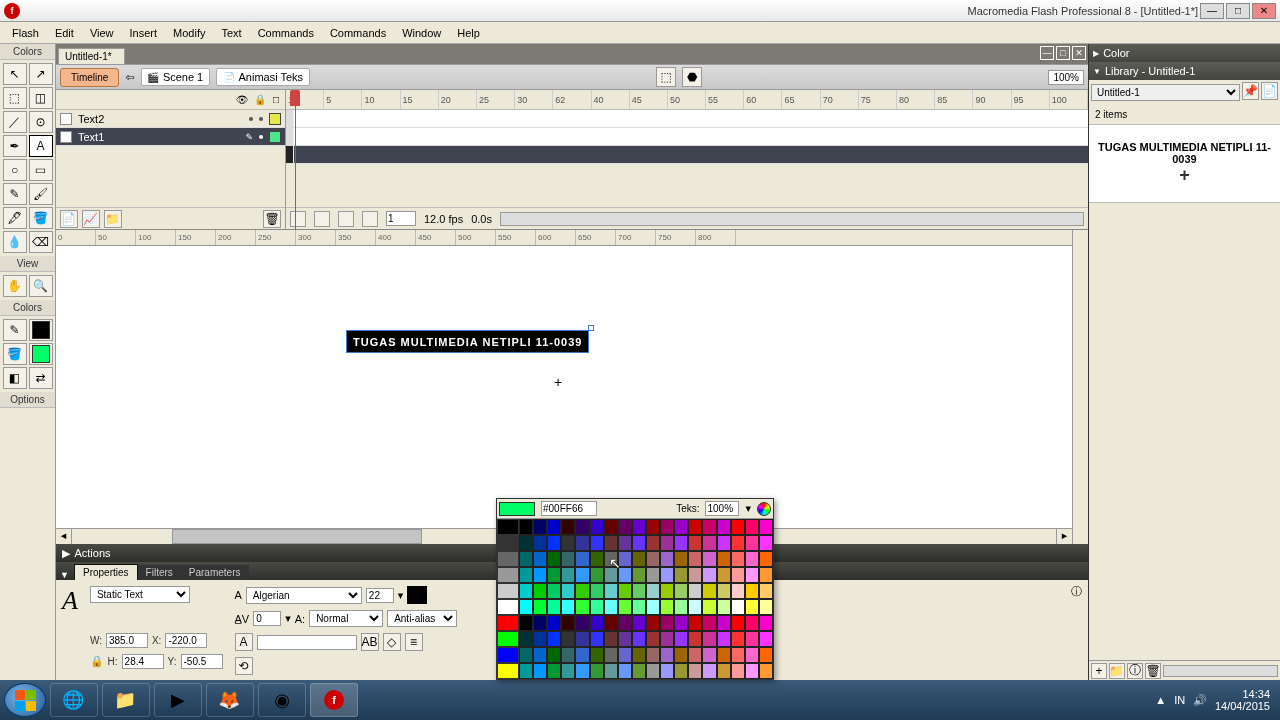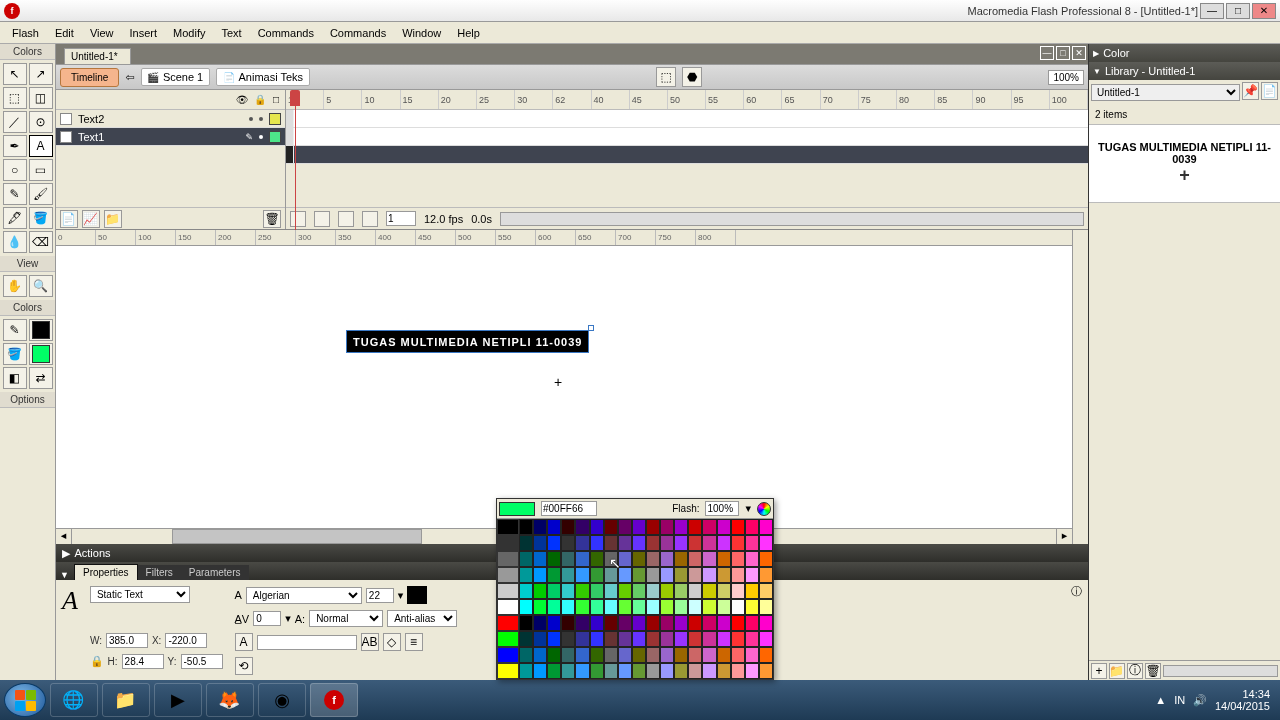--- a/index.html
+++ b/index.html
@@ -21,21 +21,21 @@
 
 .tools { width: 56px; background: #ece9d8; border-right: 1px solid #999; display: flex; flex-direction: column; align-items: center; }
 .tools .section-title { width: 100%; text-align: center; font-weight: normal; color: #333; padding: 2px 0; border-bottom: 1px solid #bbb; background:#e0dccf; font-size:10px;}
 .tools .grid { display: grid; grid-template-columns: 24px 24px; gap: 2px; padding: 3px; }
 .tool-btn { width: 24px; height: 22px; border: 1px solid #999; background: #f4f2e8; display:flex;align-items:center;justify-content:center; cursor:pointer; font-size:12px; }
 .tool-btn.active { background: #fff; border-color:#000; }
 .color-sw { width:18px;height:18px;border:1px solid #333; display:inline-block; }
 
 
 .center { flex: 1; display: flex; flex-direction: column; position: relative; }
-.doc-tabs { height: 20px; background: #7c7a72; display: flex; align-items: flex-end; padding-left: 8px; position:relative; }
+.doc-tabs { height: 20px; background: #7c7a72; display: flex; align-items: flex-end; padding-left: 2px; position:relative; }
 .doc-tab { background:#ece9d8; padding:2px 12px 2px 6px; border:1px solid #999; border-bottom:none; font-size:10px; cursor:pointer; }
 .doc-tabs .doc-controls { position:absolute; right:2px; top:2px; display:flex; gap:2px; }
 .doc-controls .dc { width:14px;height:14px;border:1px solid #fff;color:#fff;text-align:center;line-height:12px;font-size:9px;cursor:pointer;}
 
 .scene-bar { height: 26px; background: linear-gradient(#dcdcdc,#c8c8c8); display:flex;align-items:center;padding:0 4px;gap:6px;border-bottom:1px solid #999; border-top:1px solid #999; }
 .scene-bar .timeline-btn { padding:3px 10px;background:#f5b58d;border:1px solid #b5773e;border-radius:3px; cursor:pointer; font-size:10px;}
 .scene-bar .bc-arrow { cursor:pointer; }
 .scene-bar .scene-name { padding:2px 6px; background:#fff; border:1px solid #aaa; border-radius:2px; cursor:pointer; font-size:10px; }
 .scene-bar .zoom { margin-left:auto; padding:1px 4px;border:1px solid #999;background:#fff;font-size:10px; }
 
@@ -438,21 +438,21 @@
         <div style="flex:1;height:12px;border:1px solid #999;background:#ddd"></div>
       </div>
     </div>
   </div>
 </div>
 
 <div class="color-picker">
   <div class="cp-top">
     <div class="cur"></div>
     <input value="#00FF66" style="">
-    <span class="alpha-label">Flash:</span>
+    <span class="alpha-label">Teks:</span>
     <input class="alpha-val" value="100%" style="">
     <span>▾</span>
     <div class="wheel"></div>
   </div>
   <div class="cp-grid">
     <div class="cp-left" id="cp-left">
         <div style="background: rgb(0, 0, 0);"></div>
         <div style="background: rgb(51, 51, 51);"></div>
         <div style="background: rgb(102, 102, 102);"></div>
         <div style="background: rgb(153, 153, 153);"></div>

